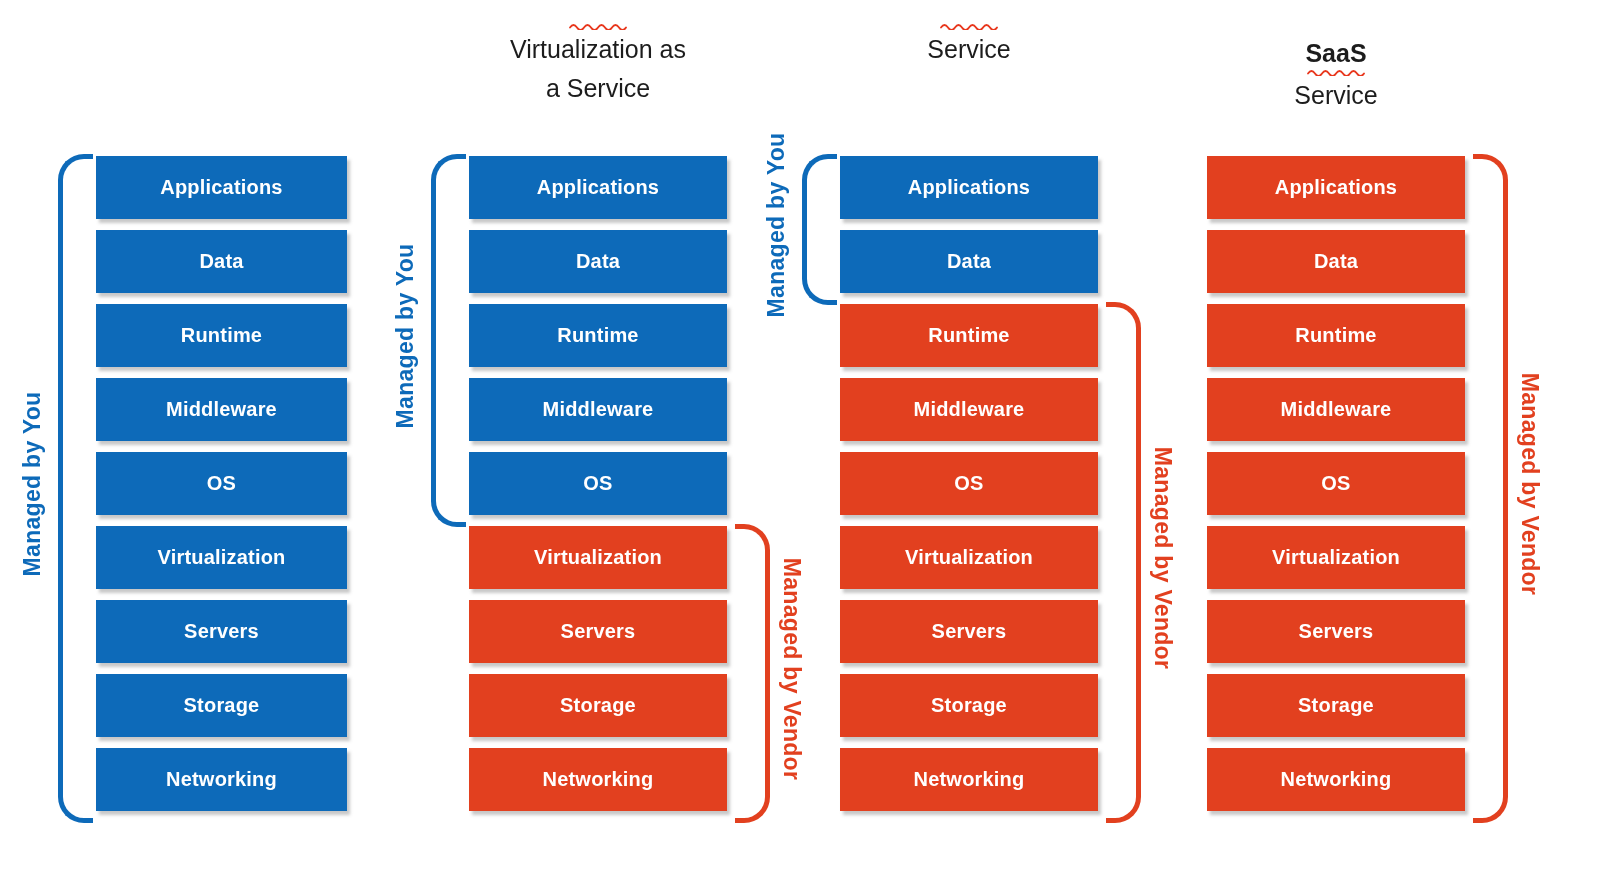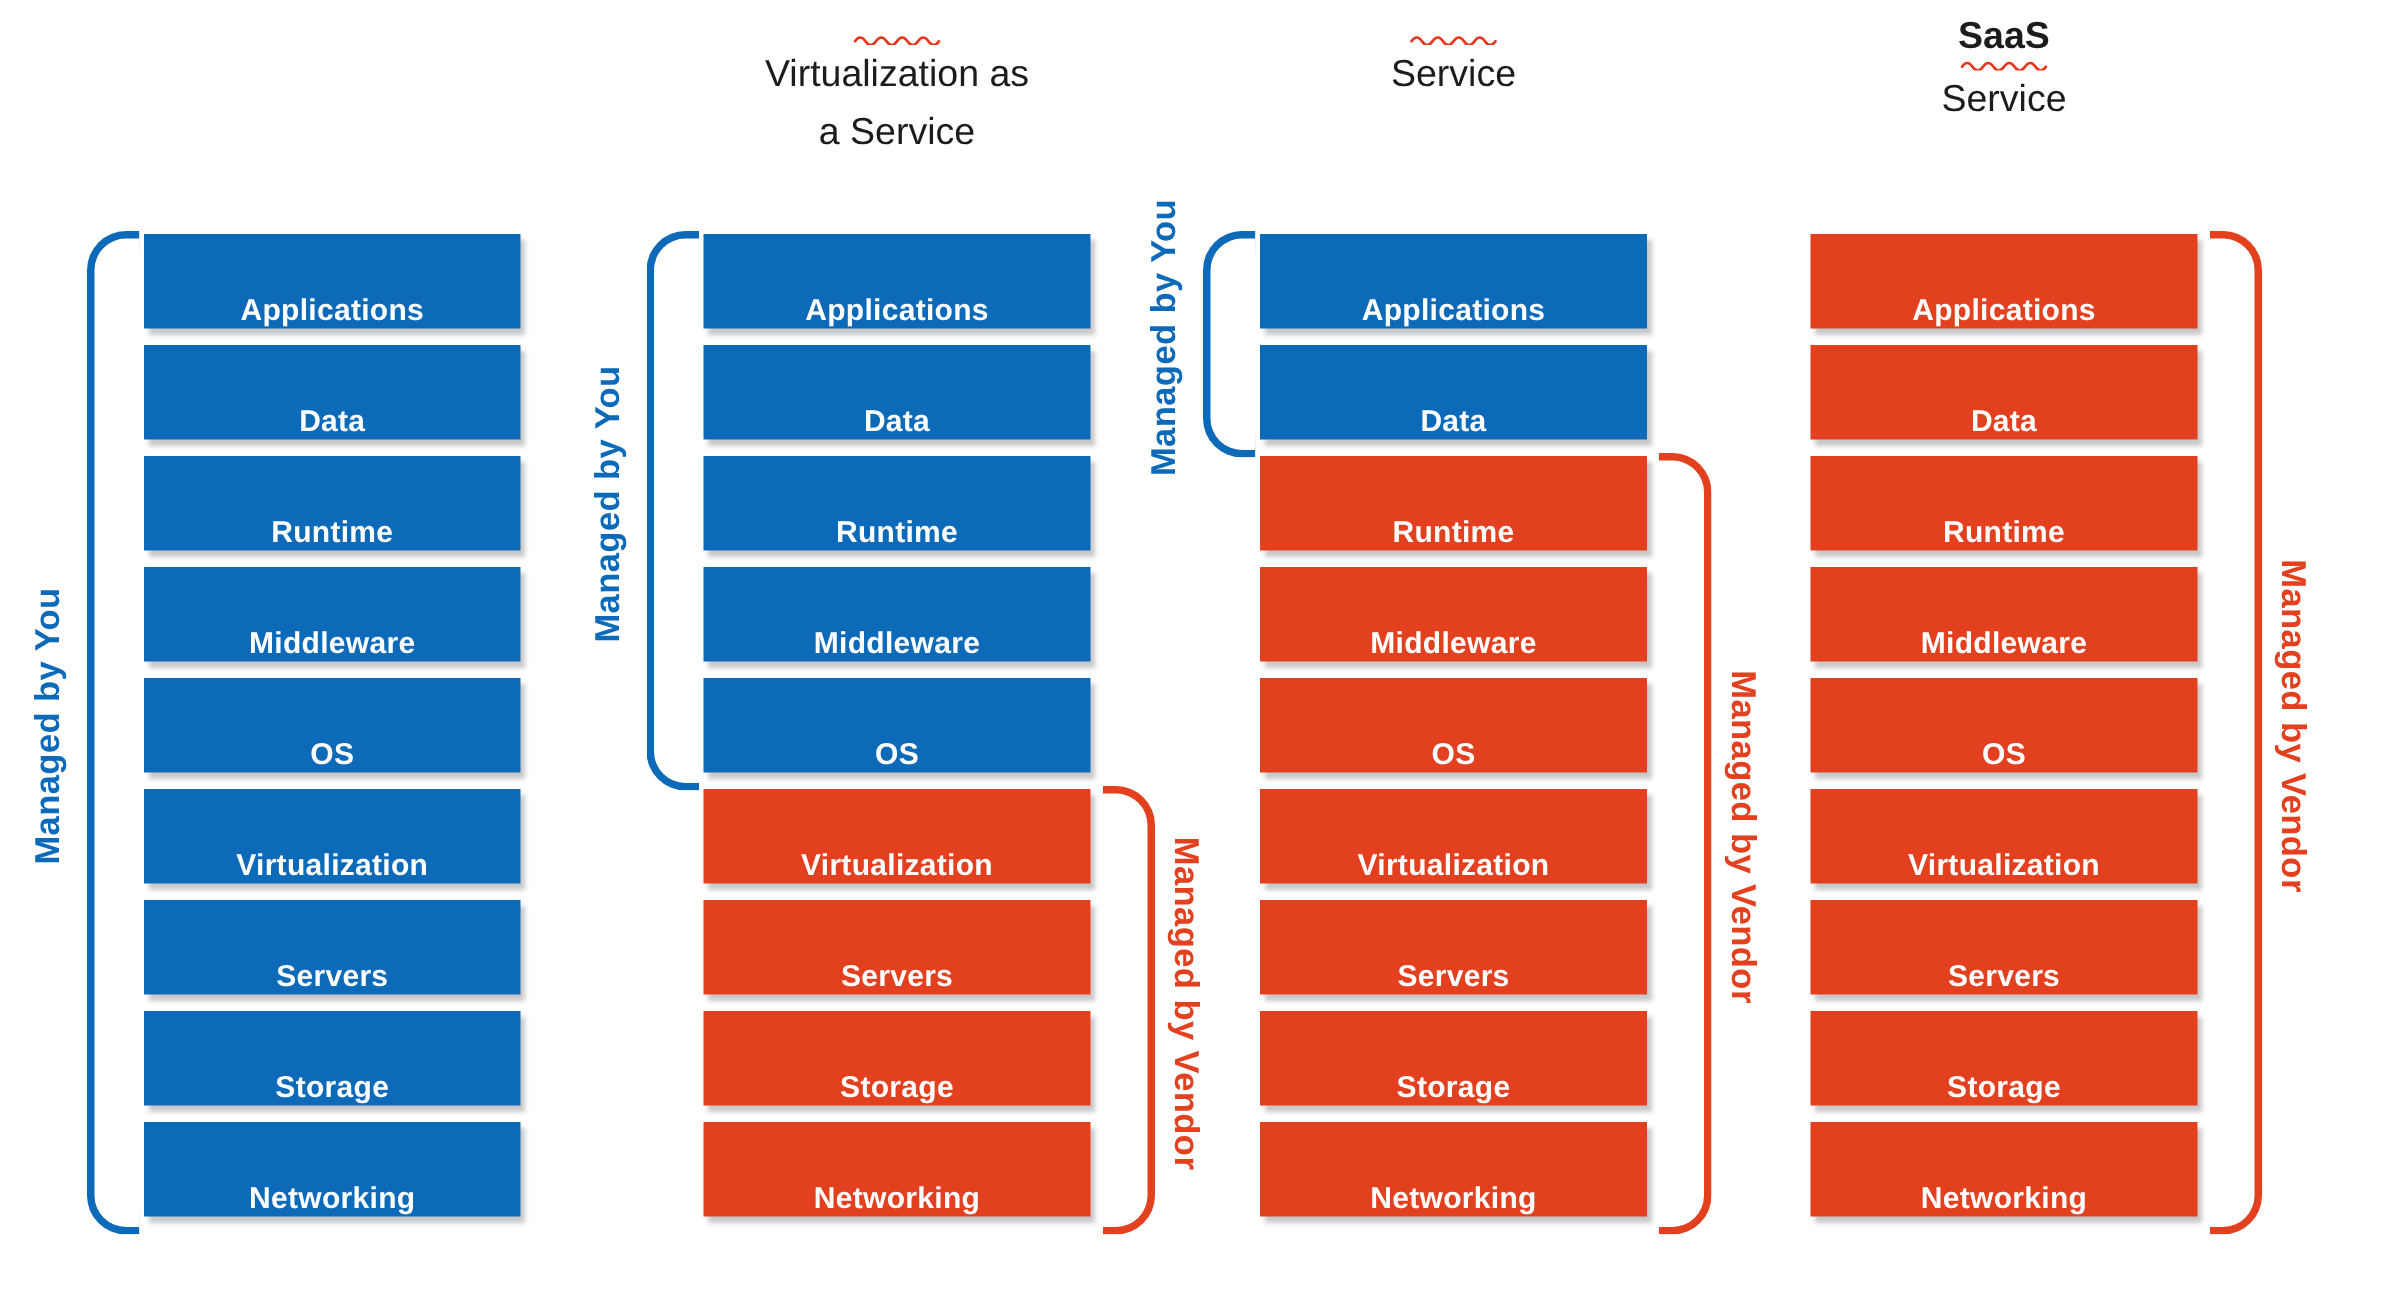--- a/index.html
+++ b/index.html
@@ -5,21 +5,21 @@
   html,body{margin:0;padding:0;background:#ffffff;}
   .stage{
     position:relative;width:1600px;height:870px;background:#ffffff;
     font-family:"Liberation Sans",sans-serif;overflow:hidden;
   }
   .col-title{position:absolute;text-align:center;}
   .title-word{font-size:25px;font-weight:700;line-height:34px;white-space:nowrap;}
   .squiggle{display:block;margin:0 auto;margin-top:-1px;}
   .subtitle-line{font-size:25px;font-weight:400;line-height:39px;white-space:nowrap;}
   .box{
-    position:absolute;display:flex;align-items:flex-end;justify-content:center;
+    position:absolute;display:flex;align-items:center;justify-content:center;
     box-shadow:3px 4px 3px rgba(110,110,110,0.38);
   }
   .box-label{color:#ffffff;font-size:20px;font-weight:700;letter-spacing:0.2px;}
   .bracket{position:absolute;border:0 solid;}
   .bracket.left{
     border-left-width:5px;border-top-width:5px;border-bottom-width:5px;
     border-radius:26px 0 0 26px;
   }
   .bracket.right{
     border-right-width:5px;border-top-width:5px;border-bottom-width:5px;
@@ -132,21 +132,21 @@
     <div class="box" style="left: 840px; top: 674px; width: 258px; height: 63px; background: rgb(226, 64, 31);">
       <span class="box-label" style="color: rgb(255, 255, 255);">Storage</span>
     </div>
     <div class="box" style="left: 840px; top: 748px; width: 258px; height: 63px; background: rgb(226, 64, 31);">
       <span class="box-label" style="color: rgb(255, 255, 255);">Networking</span>
     </div>
     <div class="bracket left" style="left: 802px; top: 154px; width: 30px; height: 141px; border-color: rgb(13, 106, 185);"></div>
     <div class="rot-label up" style="left: 776px; top: 224.5px; color: rgb(13, 106, 185);">Managed by You</div>
     <div class="bracket right" style="left: 1106px; top: 302px; width: 30px; height: 511px; border-color: rgb(226, 64, 31);"></div>
     <div class="rot-label down" style="left: 1162px; top: 557.5px; color: rgb(226, 64, 31);">Managed by Vendor</div>
-    <div class="col-title" style="left: 1162px; top: 7px; width: 348px; color: rgb(28, 28, 28);">
+    <div class="col-title" style="left: 1162px; top: 36px; width: 348px; color: rgb(28, 28, 28);">
       <div class="title-word">SaaS</div>
       <svg width="58" height="7" viewBox="0 0 58 7" class="squiggle">
         <path d="M1 4.5 Q4.5 -0.5 8 4.5 T15 4.5 T22 4.5 T29 4.5 T36 4.5 T43 4.5 T50 4.5 T57 4.5" fill="none" stroke="#E8361C" stroke-width="1.8" stroke-linecap="round"></path>
       </svg>
       <div class="subtitle-line">Service</div>
     </div>
     <div class="box" style="left: 1207px; top: 156px; width: 258px; height: 63px; background: rgb(226, 64, 31);">
       <span class="box-label" style="color: rgb(255, 255, 255);">Applications</span>
     </div>
     <div class="box" style="left: 1207px; top: 230px; width: 258px; height: 63px; background: rgb(226, 64, 31);">

